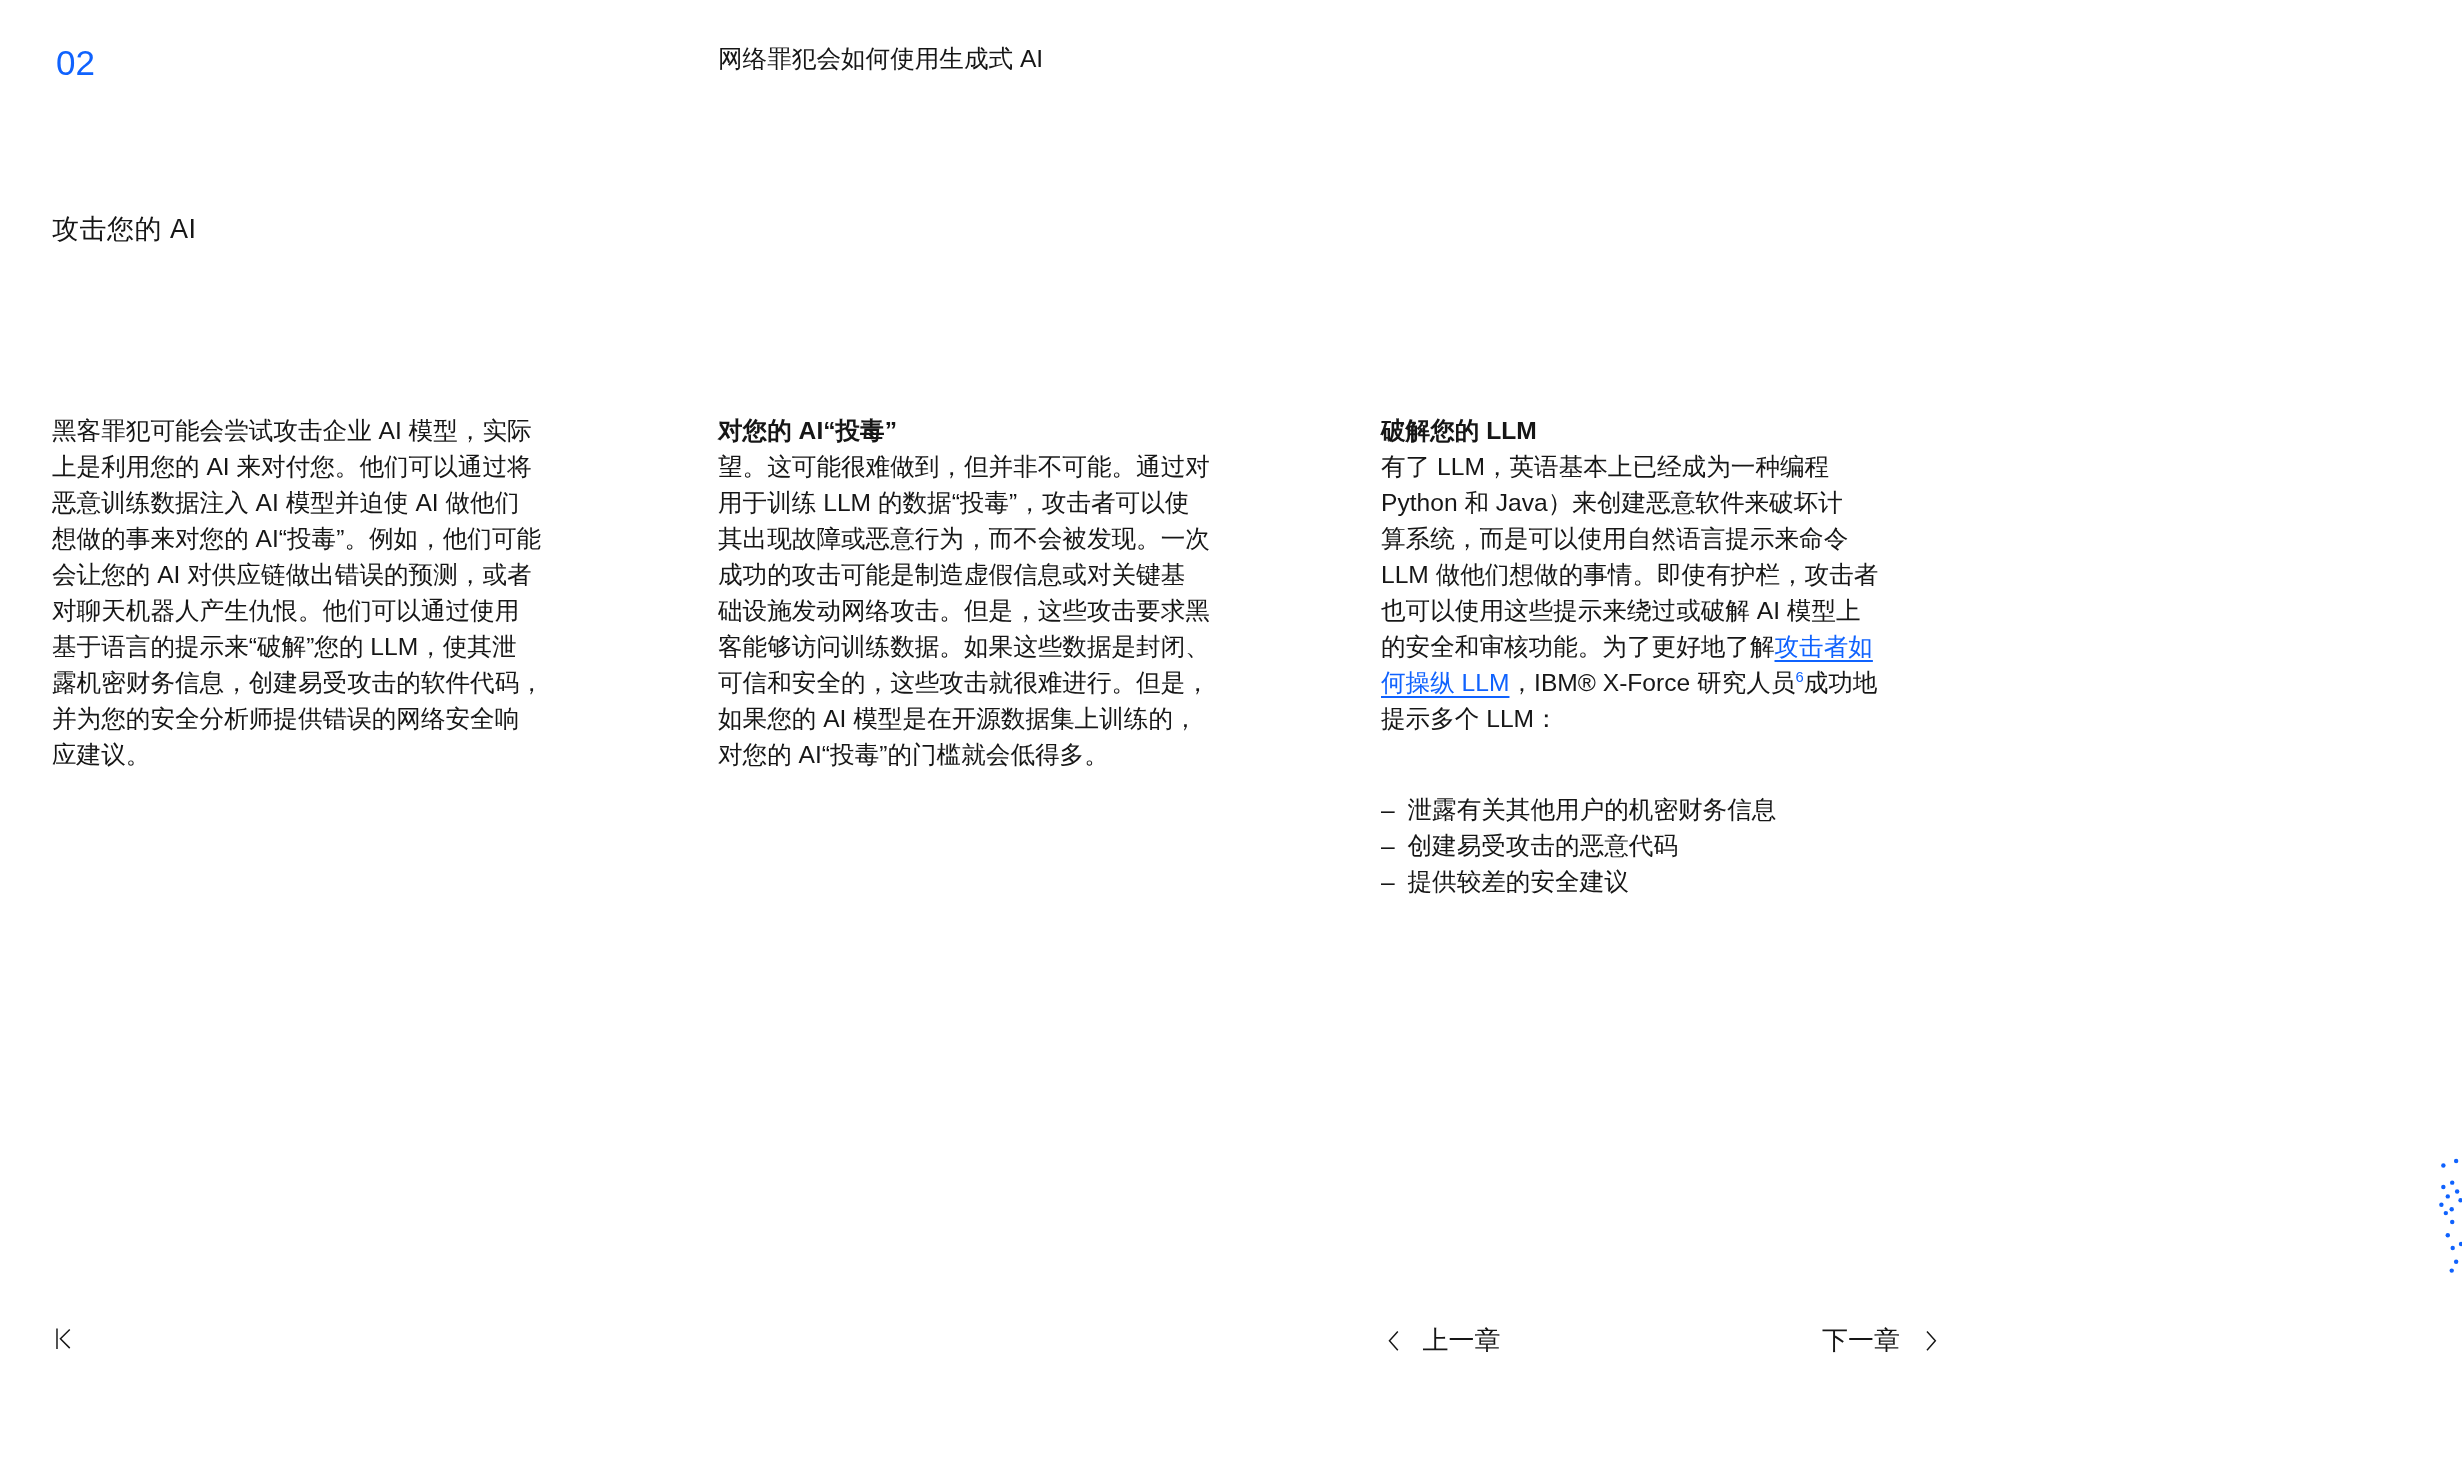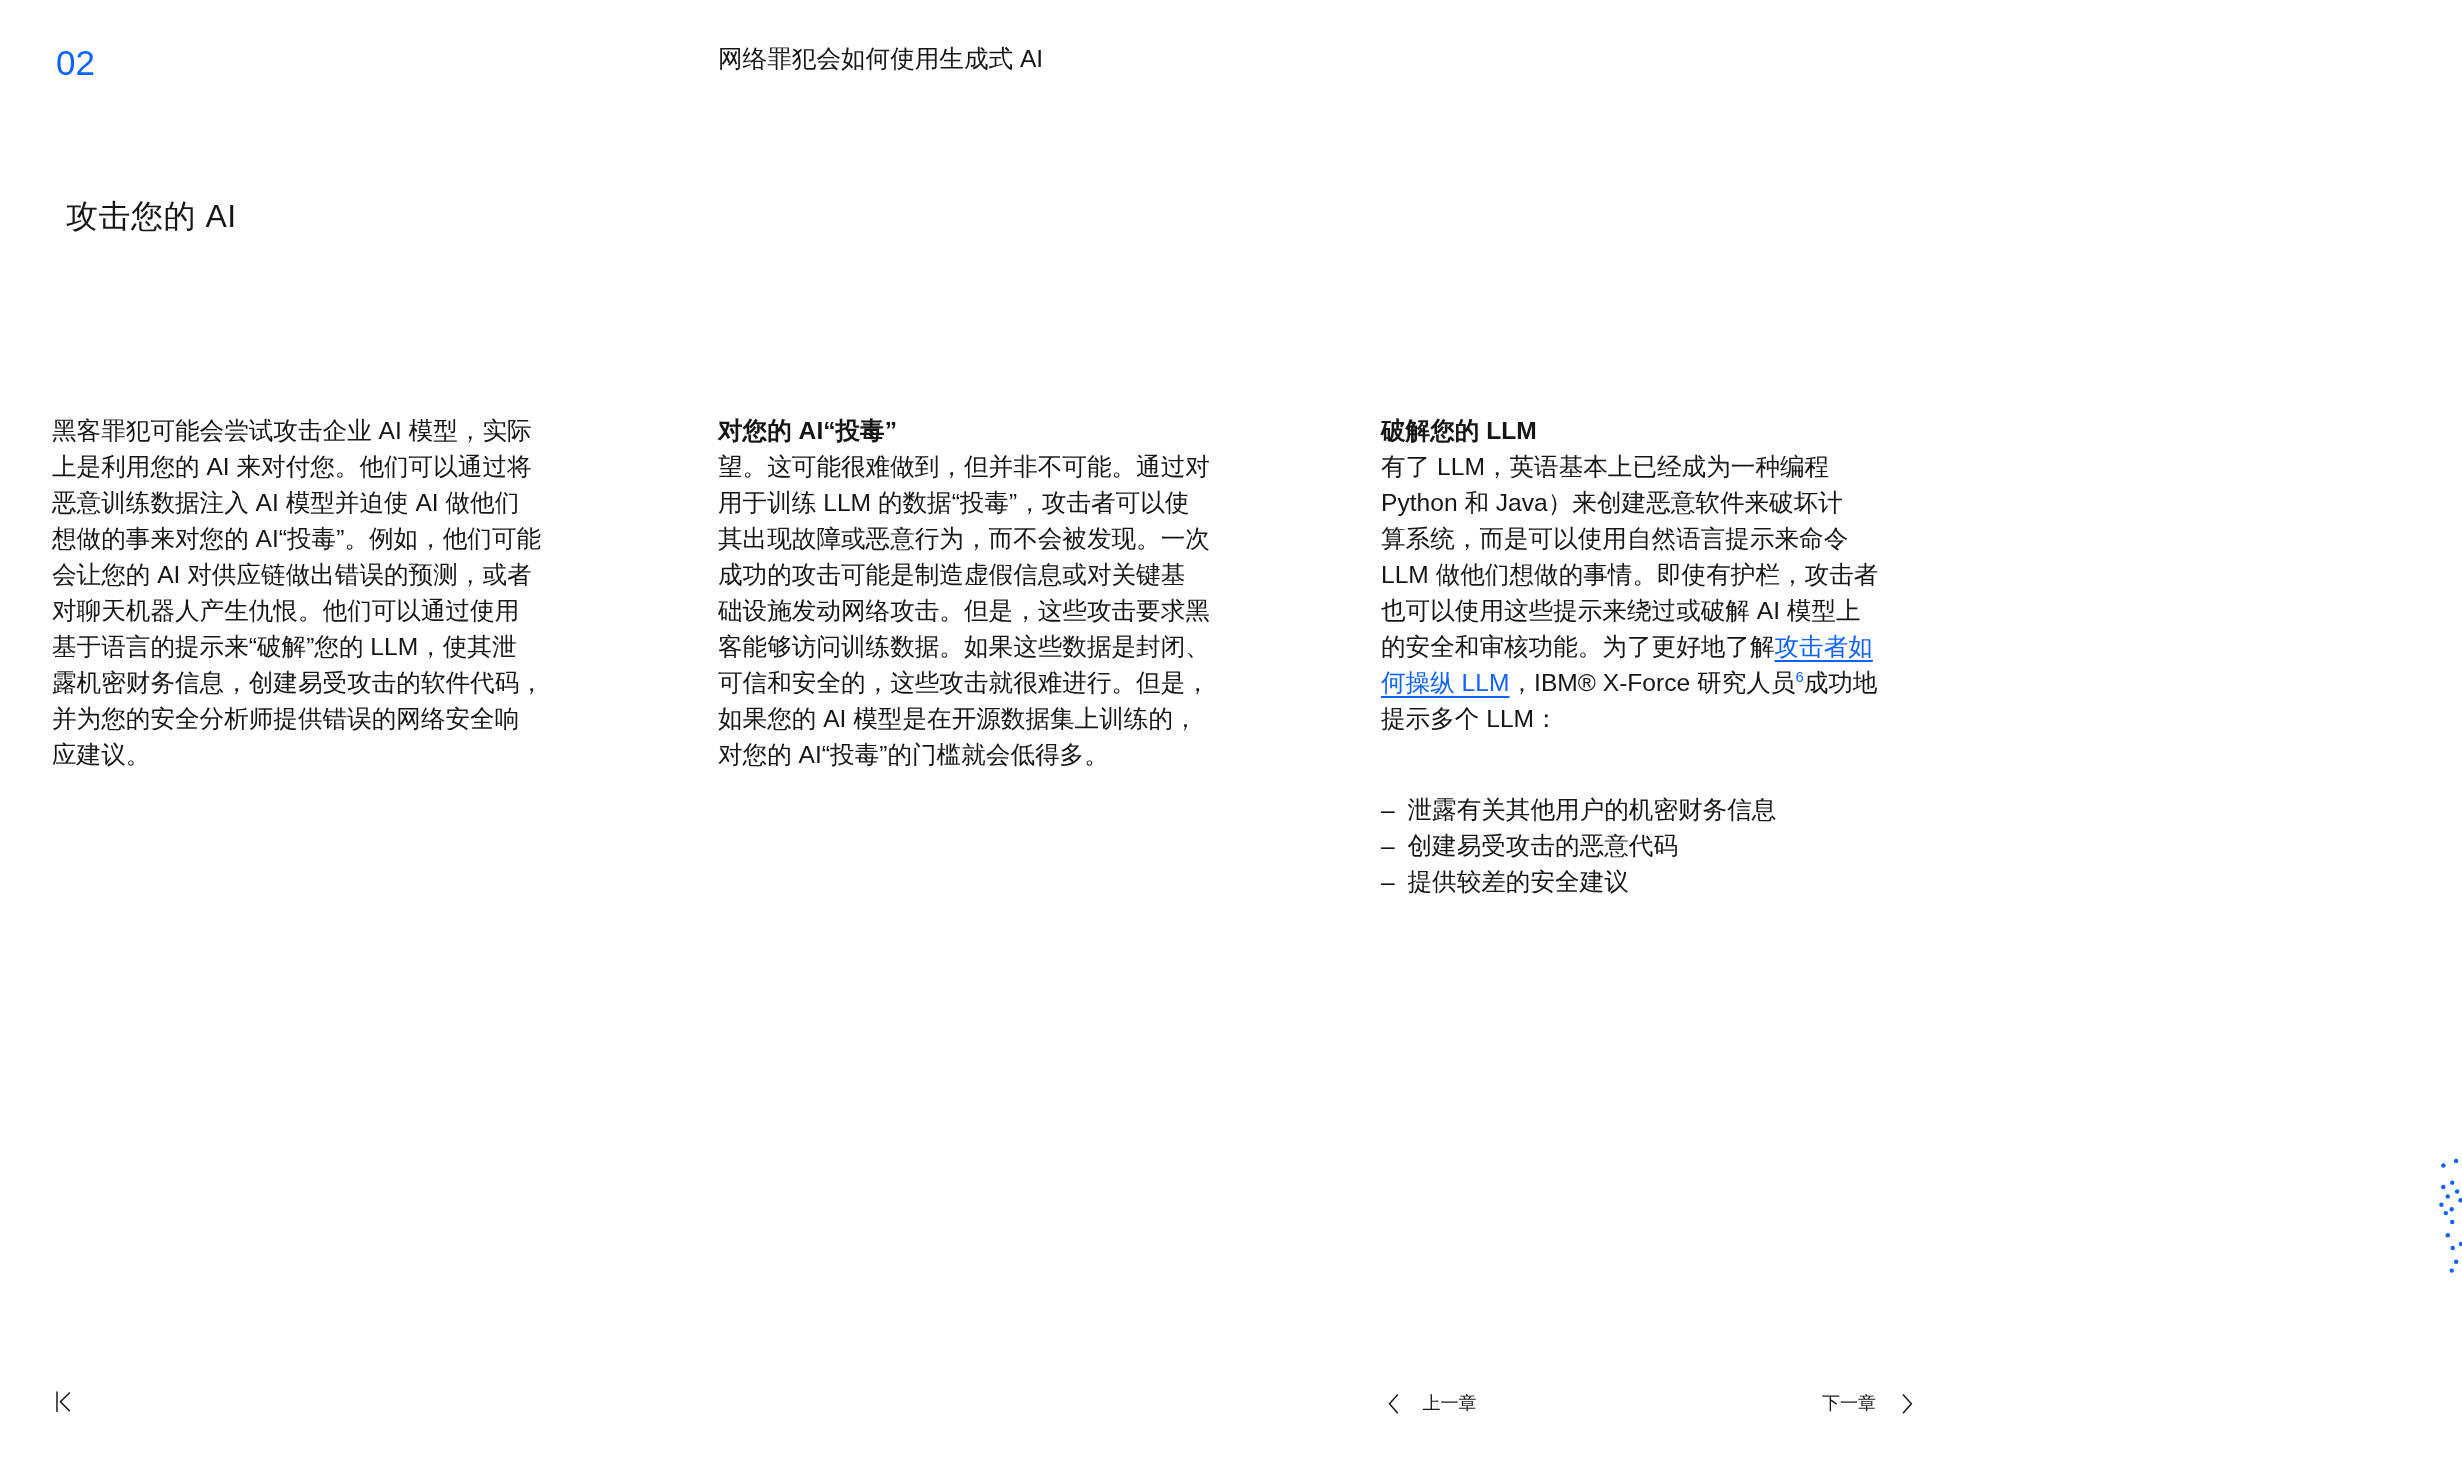--- a/index.html
+++ b/index.html
@@ -9,21 +9,21 @@
     font-family:"Liberation Sans", sans-serif;
     overflow:hidden;
   }
   .abs { position:absolute; }
 
   
   .section-number { left:56px; top:47px; font-size:35px; line-height:31.5px; color:#0f62fe;text-align:center; }
   .header-title   { left:718px; top:45px; font-size:24.6px; line-height:28.6px; font-weight:400; }
 
   
-  .page-title { left:52px; top:176px; font-size:32px; line-height:39px; font-weight:400; letter-spacing:0.5px;margin-left:14px; }
+  .page-title { left:52px; top:192px; font-size:27px; line-height:39px; font-weight:400; letter-spacing:0.5px; }
 
   
   .col { position:absolute; top:384px; width:571px; font-size:24.6px; line-height:36px;margin-top:29px; }
   .col-1 { left:52px; }
   .col-2 { left:718px; }
   .col-3 { left:1381px; }
   .col .heading { font-weight:700; white-space:nowrap; }
   .col .line { white-space:nowrap; }
 
   .link {
@@ -35,21 +35,21 @@
   sup.fn {
     font-size:14.8px; line-height:0; vertical-align:super;
     color:var(--accent,#0f62fe);
   }
 
   .bullets { margin-top:55px; }
   .bullet-row { display:flex; gap:12.8px; white-space:nowrap; }
   .bullet-marker { flex:0 0 auto; }
 
   
-  .footer-item { position:absolute; top:1390px; font-size:18px; line-height:27.6px; display:flex; align-items:center; }
+  .footer-item { position:absolute; top:1327px; font-size:26px; line-height:27.6px; display:flex; align-items:center; }
   .skip-btn   { left:54px; }
   .prev-btn   { left:1387px; gap:22.7px; }
   .next-btn   { left:1822px; gap:24.6px; }
 
   .nav-icon svg { display:block; }
 
   
   .illustration { position:absolute; left:2423px; top:1133px; width:197px; height:172px; }
 </style>
 </head>

